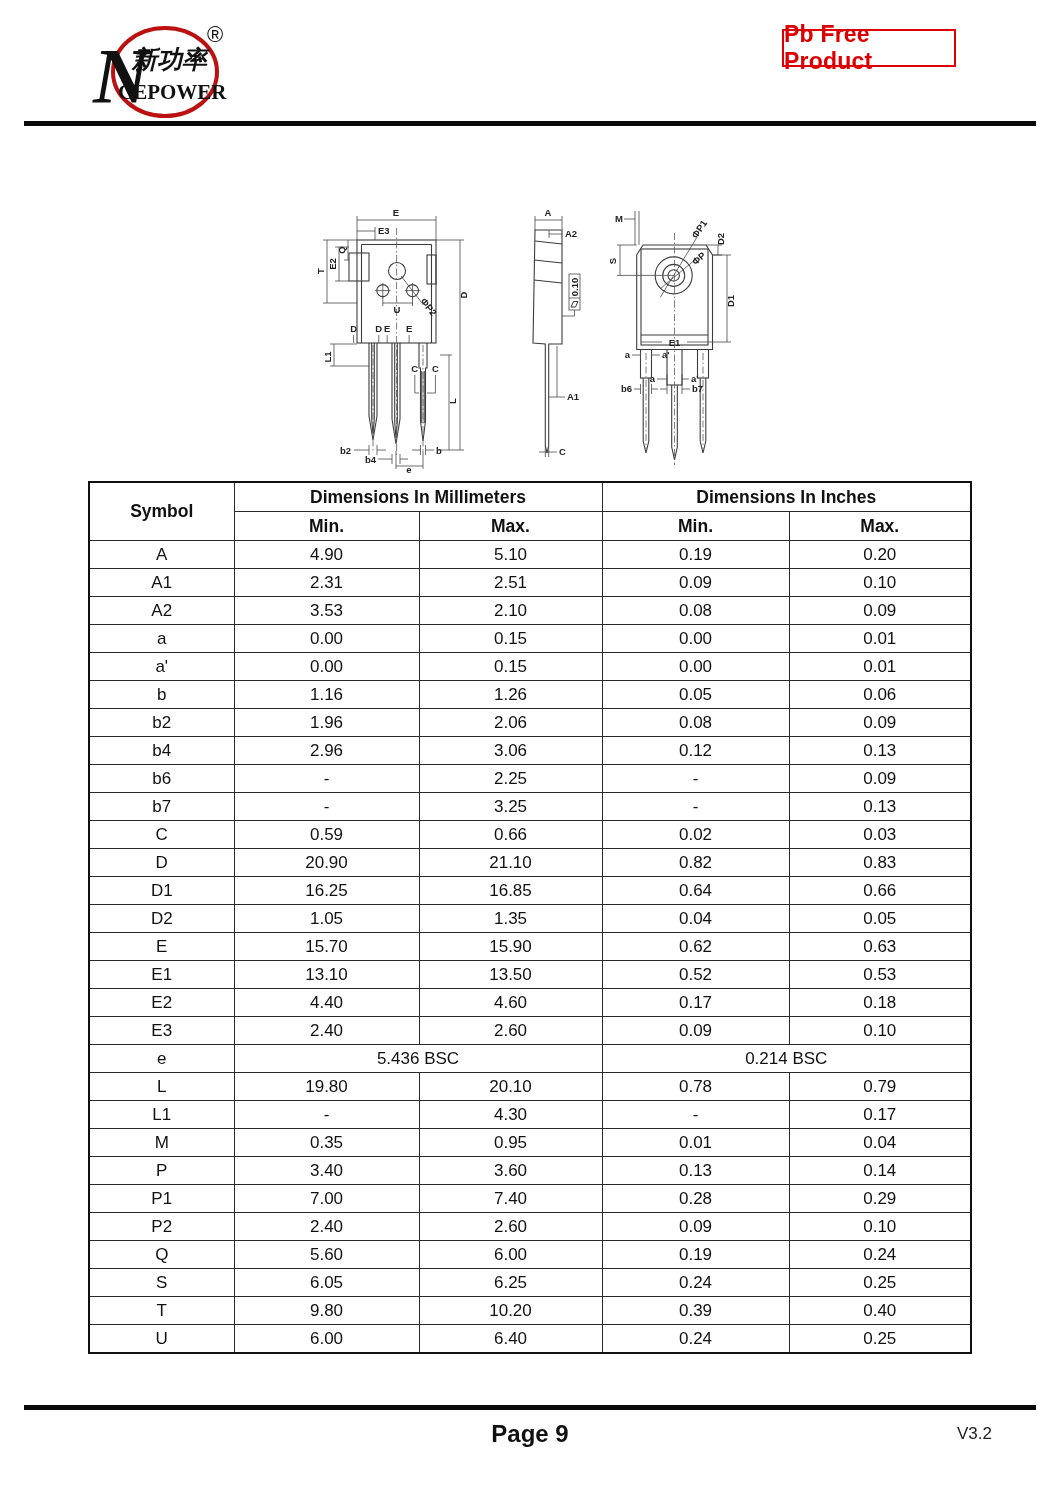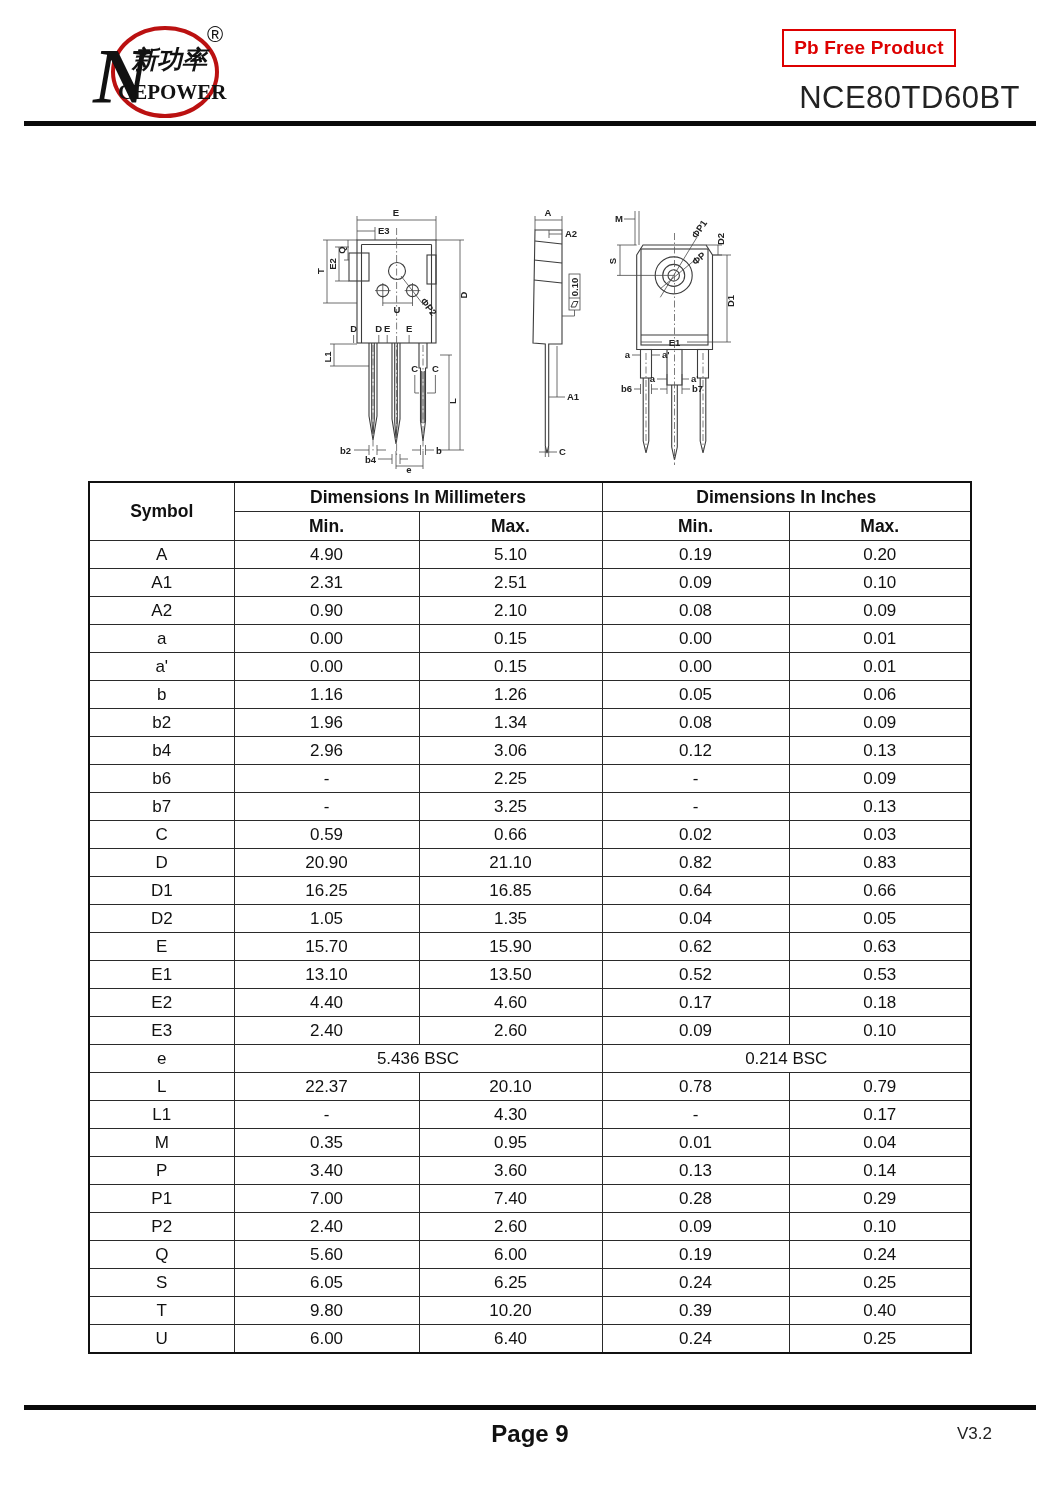--- a/index.html
+++ b/index.html
@@ -6,21 +6,21 @@
   .page{
     position:relative; width:1060px; height:1499px; background:#ffffff;
     font-family:"Liberation Sans", sans-serif; color:#1a1a1a; overflow:hidden;
     margin:0 auto;
   }
   
   .logo-wrap{position:absolute;left:55px;top:6px;width:240px;height:118px;}
   .badge{
     position:absolute;left:782px;top:29px;width:170px;height:34px;
     border:2.5px solid #dd0000;display:flex;align-items:center;justify-content:center;
-    font-weight:bold;font-size:19px;color:#dd0000;letter-spacing:.2px;
+    font-weight:bold;font-size:23px;color:#dd0000;letter-spacing:.2px;
   }
   .partnum{
     position:absolute;right:40px;top:80px;font-size:31px;color:#222;
     letter-spacing:.5px;
   }
   .rule-top{position:absolute;left:24px;right:24px;top:121px;height:5px;background:#0a0a0a;}
   
   .title{position:absolute;left:74px;top:154px;font-size:35px;font-weight:bold;color:#0d0d0d;letter-spacing:.2px;}
   
   .drawings{position:absolute;left:318px;top:203px;display:flex;align-items:flex-start;}
@@ -54,21 +54,20 @@
       <text x="77" y="62" font-size="25" font-weight="bold" font-style="italic" fill="#111">新功率</text>
       <text x="63" y="93" font-size="21" font-weight="bold" fill="#111" font-family="Liberation Serif, serif">CEPOWER</text>
       <text x="152" y="36" font-size="22" fill="#111">®</text>
     </svg>
   </div>
 
   <div class="badge">
     <span>Pb Free Product</span>
   </div>
 
-  <div class="partnum">NCE80TD60BT</div>
 
   <div class="rule-top"></div>
 
 
   <div class="drawings">
 
     <svg width="195" height="272" viewBox="0 0 195 272">
       <g class="dwg">
         <rect x="39" y="37" width="79" height="103"></rect>
         <line x1="43.5" y1="41.5" x2="43.5" y2="140"></line>
@@ -331,21 +330,21 @@
           </tr>
           <tr>
             <td>A1</td>
             <td>2.31</td>
             <td>2.51</td>
             <td>0.09</td>
             <td>0.10</td>
           </tr>
           <tr>
             <td>A2</td>
-            <td>0.90</td>
+            <td>3.53</td>
             <td>2.10</td>
             <td>0.08</td>
             <td>0.09</td>
           </tr>
           <tr>
             <td>a</td>
             <td>0.00</td>
             <td>0.15</td>
             <td>0.00</td>
             <td>0.01</td>
@@ -360,21 +359,21 @@
           <tr>
             <td>b</td>
             <td>1.16</td>
             <td>1.26</td>
             <td>0.05</td>
             <td>0.06</td>
           </tr>
           <tr>
             <td>b2</td>
             <td>1.96</td>
-            <td>1.34</td>
+            <td>2.06</td>
             <td>0.08</td>
             <td>0.09</td>
           </tr>
           <tr>
             <td>b4</td>
             <td>2.96</td>
             <td>3.06</td>
             <td>0.12</td>
             <td>0.13</td>
           </tr>
@@ -448,21 +447,21 @@
             <td>0.09</td>
             <td>0.10</td>
           </tr>
           <tr>
             <td>e</td>
             <td colspan="2">5.436 BSC</td>
             <td colspan="2">0.214 BSC</td>
           </tr>
           <tr>
             <td>L</td>
-            <td>22.37</td>
+            <td>19.80</td>
             <td>20.10</td>
             <td>0.78</td>
             <td>0.79</td>
           </tr>
           <tr>
             <td>L1</td>
             <td>-</td>
             <td>4.30</td>
             <td>-</td>
             <td>0.17</td>

